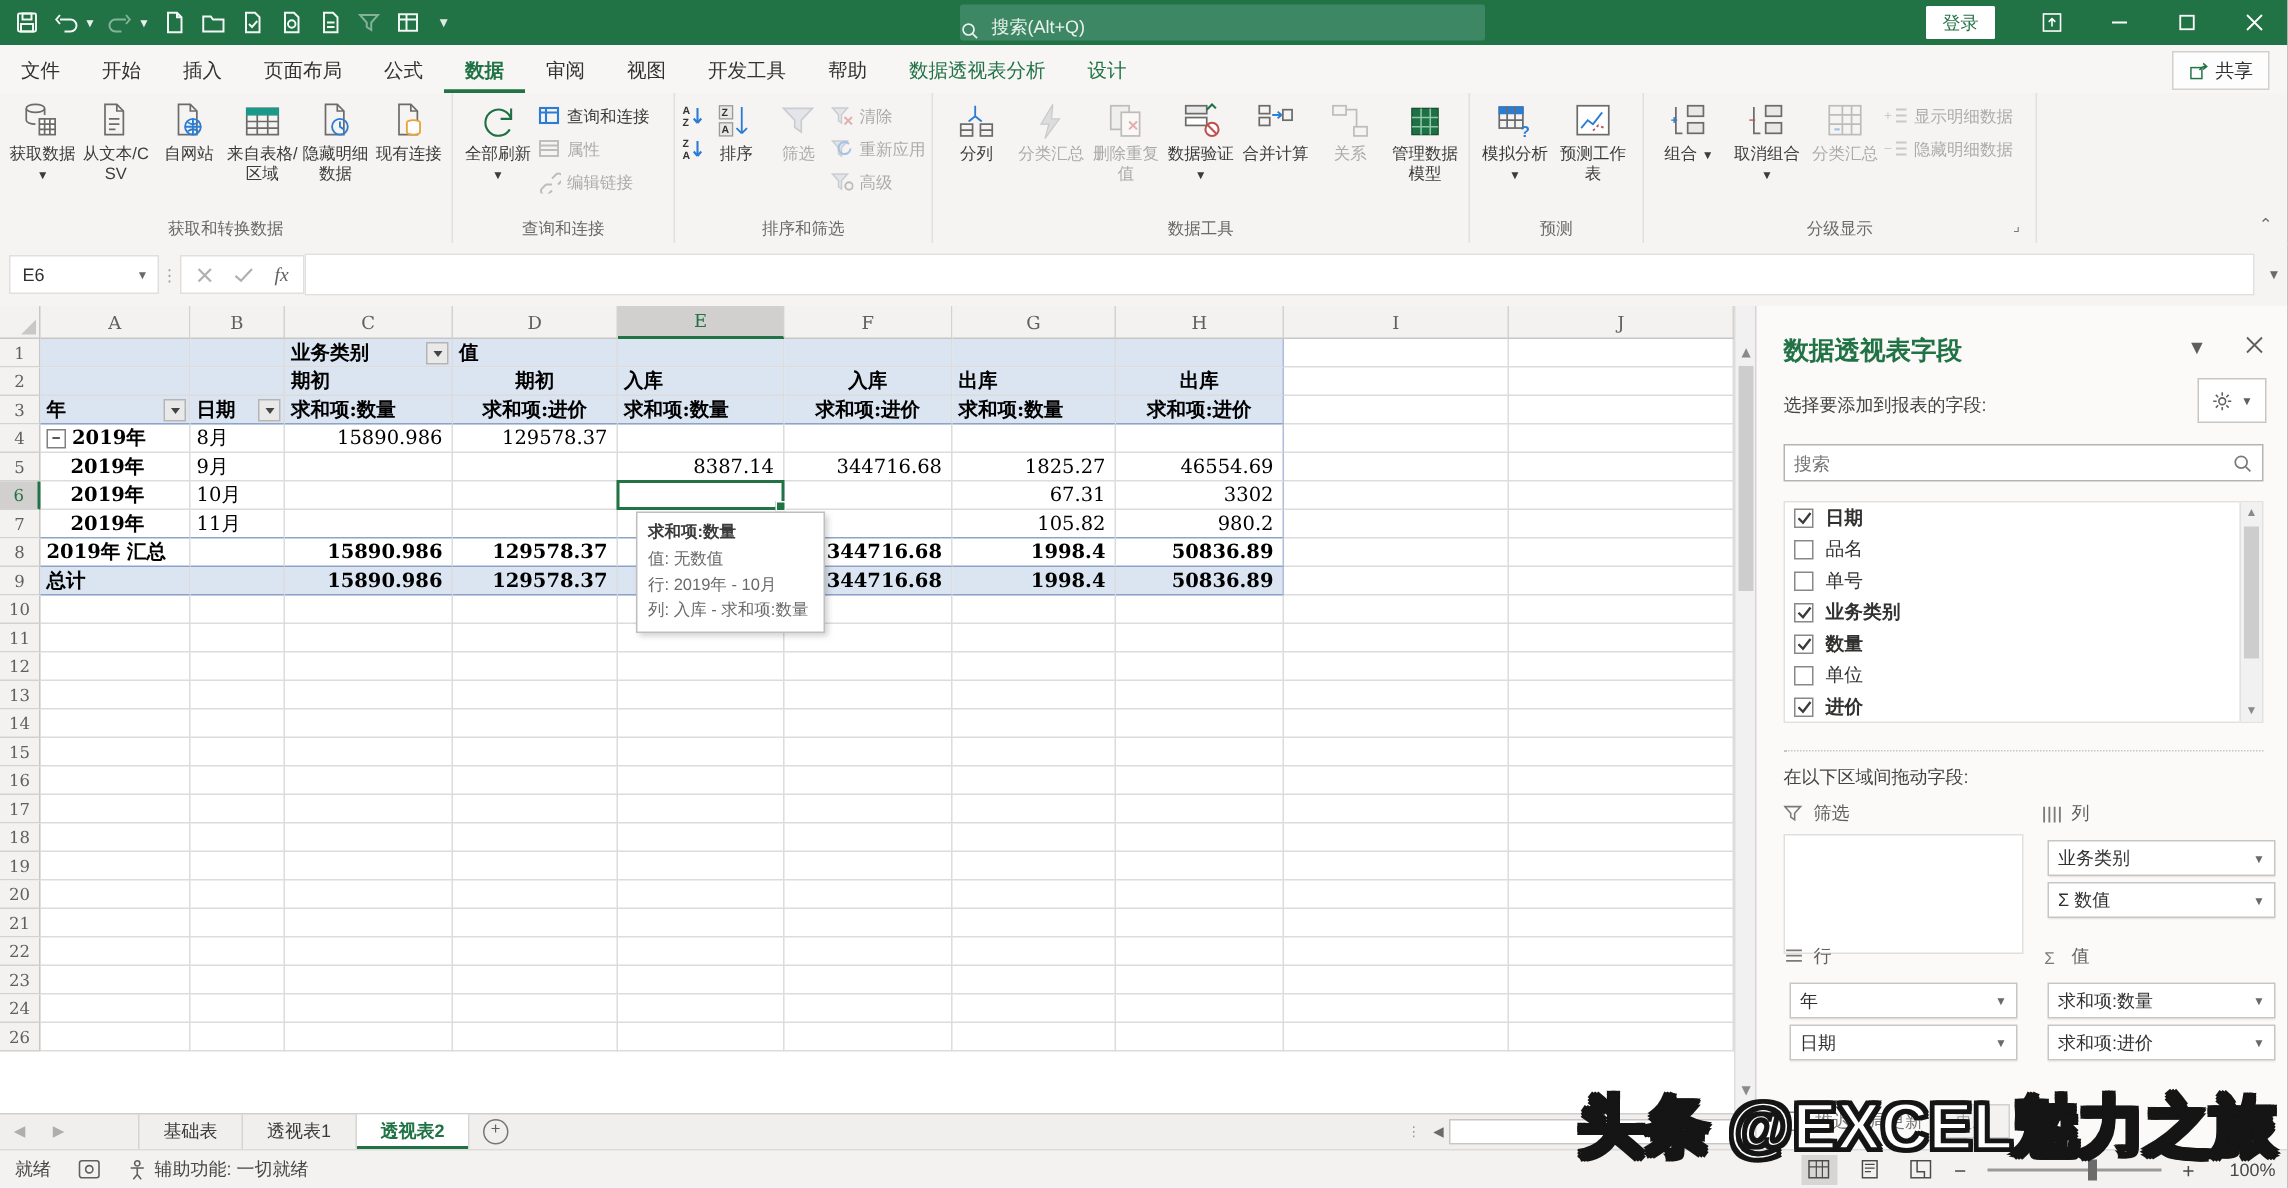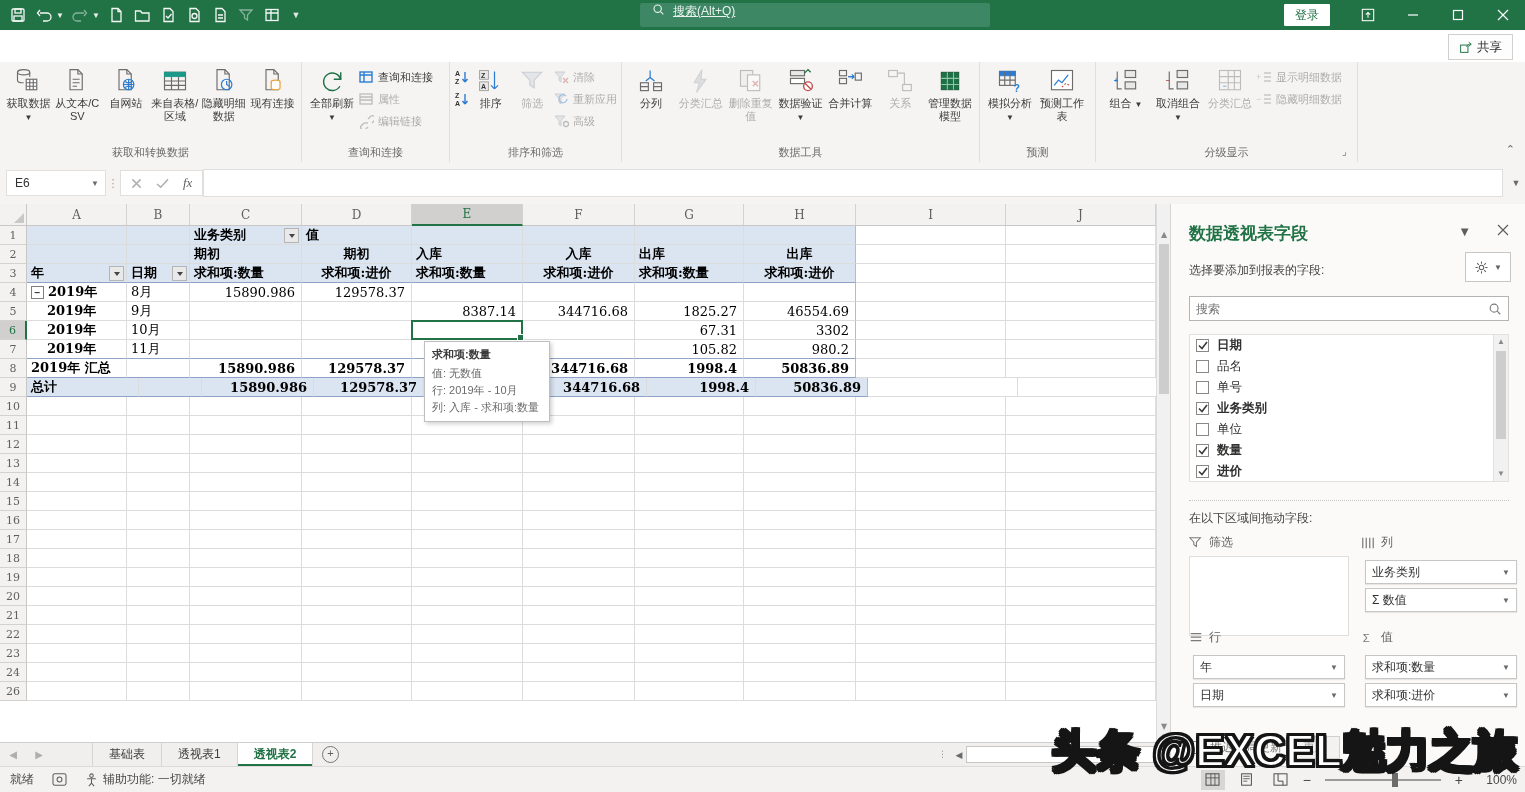--- a/index.html
+++ b/index.html
@@ -5,21 +5,21 @@
   html,body{margin:0;padding:0;background:#888;}
   .app{position:relative;width:1525px;height:792px;background:#fff;overflow:hidden;
        font-family:"Liberation Sans","DejaVu Sans",sans-serif;-webkit-font-smoothing:antialiased;}
   
   .titlebar{position:absolute;left:0;top:0;width:1525px;height:30px;background:#217346;display:flex;align-items:center;}
   .qat{display:flex;align-items:center;gap:6px;padding-left:8px;}
   .qat .qi{width:20px;height:20px;display:flex;align-items:center;justify-content:center;opacity:.95;}
   .qat .qi.dis{opacity:.45;}
   .qat .caret{color:#fff;font-size:8px;margin-left:-4px;opacity:.9;}
   .wtitle{position:absolute;left:330px;top:0;width:280px;height:30px;line-height:30px;color:#fff;font-size:12.5px;text-align:center;white-space:nowrap;}
-  .tsearch{position:absolute;left:640px;top:3px;width:350px;height:24px;background:#3d8764;border-radius:2px;display:flex;align-items:flex-start;color:#eaf3ee;font-size:12px;gap:8px;padding-left:12px;box-sizing:border-box;text-decoration:underline;}
+  .tsearch{position:absolute;left:640px;top:3px;width:350px;height:24px;background:#3d8764;border-radius:2px;display:flex;align-items:flex-end;color:#eaf3ee;font-size:12px;gap:8px;box-sizing:border-box;}
   .signin{position:absolute;left:1284px;top:4px;width:46px;height:22px;background:#fff;color:#217346;font-size:12px;display:flex;align-items:center;justify-content:center;border-radius:1px;}
   .winbtn{position:absolute;top:0;width:45px;height:30px;display:flex;align-items:center;justify-content:center;color:#fff;}
   
   .tabrow{position:absolute;left:0;top:30px;width:1525px;height:32px;background:#f7f6f5;display:flex;align-items:flex-end;}
   .rtab{padding:0 14px;height:31px;line-height:31px;font-size:13px;color:#323130;white-space:nowrap;}
   .rtab.active{color:#217346;font-weight:bold;box-shadow:inset 0 -2.5px 0 #217346;}
   .rtab.ctx{color:#217346;}
   .sharebtn{position:absolute;right:12px;top:4px;height:24px;padding:0 10px;border:1px solid #d2d0ce;background:#fdfdfd;display:flex;align-items:center;gap:5px;font-size:12.5px;color:#323130;}
   
   .ribbon{position:absolute;left:0;top:62px;width:1525px;height:100px;background:#f5f4f2;border-bottom:1px solid #e1dfdd;display:flex;}
@@ -234,20 +234,34 @@
           <rect x="1.5" y="1.5" width="9" height="9" fill="none" stroke="#fff" stroke-width="1.2"></rect>
         </svg>
     </div>
     <div class="winbtn" style="left:1480px">
       <svg width="12" height="12" viewBox="0 0 12 12">
           <path d="M1 1l10 10M11 1L1 11" stroke="#fff" stroke-width="1.2"></path>
         </svg>
     </div>
   </div>
 
+  <div class="tabrow">
+      <div class="rtab">文件</div>
+      <div class="rtab">开始</div>
+      <div class="rtab">插入</div>
+      <div class="rtab">页面布局</div>
+      <div class="rtab">公式</div>
+      <div class="rtab active">数据</div>
+      <div class="rtab">审阅</div>
+      <div class="rtab">视图</div>
+      <div class="rtab">开发工具</div>
+      <div class="rtab">帮助</div>
+      <div class="rtab ctx">数据透视表分析</div>
+      <div class="rtab ctx">设计</div>
+    </div>
   <div class="sharebtn" style="top:34px">
     <span>
       <svg width="13" height="13" viewBox="0 0 16 16">
           <rect x="2" y="5" width="9" height="9" fill="none" stroke="#217346" stroke-width="1.2"></rect>
           <path d="M9 7c3-4 5-3 6-3M12 1.5 15 4l-3 2.5" fill="none" stroke="#217346" stroke-width="1.2"></path>
         </svg>
     </span>
     <span>共享</span>
   </div>
 
@@ -823,21 +837,21 @@
           <span>1998.4</span>
         </div>
         <div class="cell pvb pvr b ar" style="width:112px">
           <span>50836.89</span>
         </div>
         <div class="cell" style="width:150px"></div>
         <div class="cell" style="width:150px"></div>
       </div>
       <div class="grow">
         <div class="rhead">9</div>
-        <div class="cell pvfill pvb b" style="width:112px">
+        <div class="cell pvfill pvb b" style="width:100px">
           <span>总计</span>
         </div>
         <div class="cell pvfill pvb" style="width:63px"></div>
         <div class="cell pvfill pvb b ar" style="width:112px">
           <span>15890.986</span>
         </div>
         <div class="cell pvfill pvb b ar" style="width:110px">
           <span>129578.37</span>
         </div>
         <div class="cell pvfill pvb" style="width:111px"></div>
@@ -1124,31 +1138,31 @@
           <span>单号</span>
         </div>
         <div class="frow checked">
           <span class="cbox">
             <svg width="10" height="9" viewBox="0 0 10 9">
               <path d="M1 4.5 4 7.5 9 1" fill="none" stroke="#3b3b3b" stroke-width="1.6"></path>
             </svg>
           </span>
           <span>业务类别</span>
         </div>
-        <div class="frow">
-          <span class="cbox"></span>
-          <span>单位</span>
-        </div>
         <div class="frow checked">
           <span class="cbox">
             <svg width="10" height="9" viewBox="0 0 10 9">
               <path d="M1 4.5 4 7.5 9 1" fill="none" stroke="#3b3b3b" stroke-width="1.6"></path>
             </svg>
           </span>
           <span>数量</span>
+        </div>
+        <div class="frow">
+          <span class="cbox"></span>
+          <span>单位</span>
         </div>
         <div class="frow checked">
           <span class="cbox">
             <svg width="10" height="9" viewBox="0 0 10 9">
               <path d="M1 4.5 4 7.5 9 1" fill="none" stroke="#3b3b3b" stroke-width="1.6"></path>
             </svg>
           </span>
           <span>进价</span>
         </div>
         <div class="flscroll">

